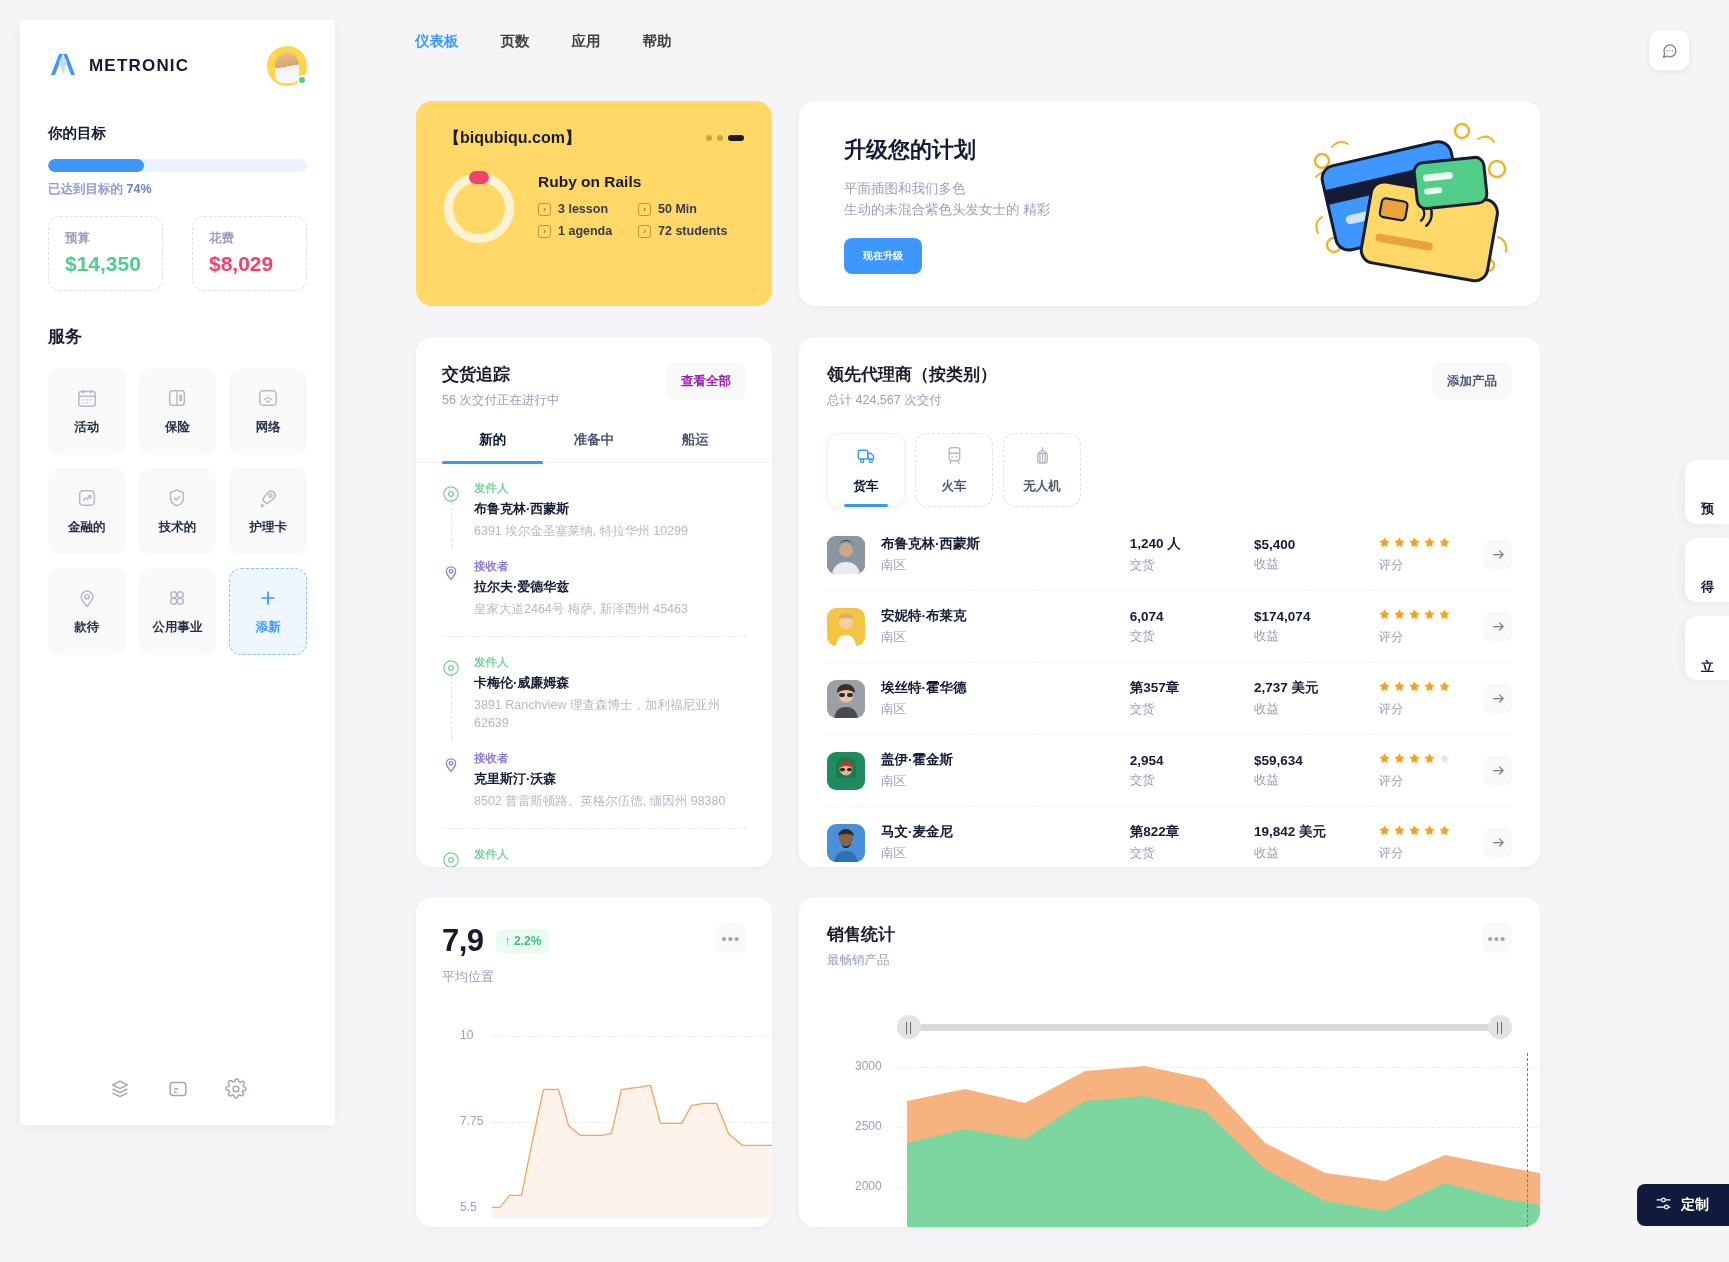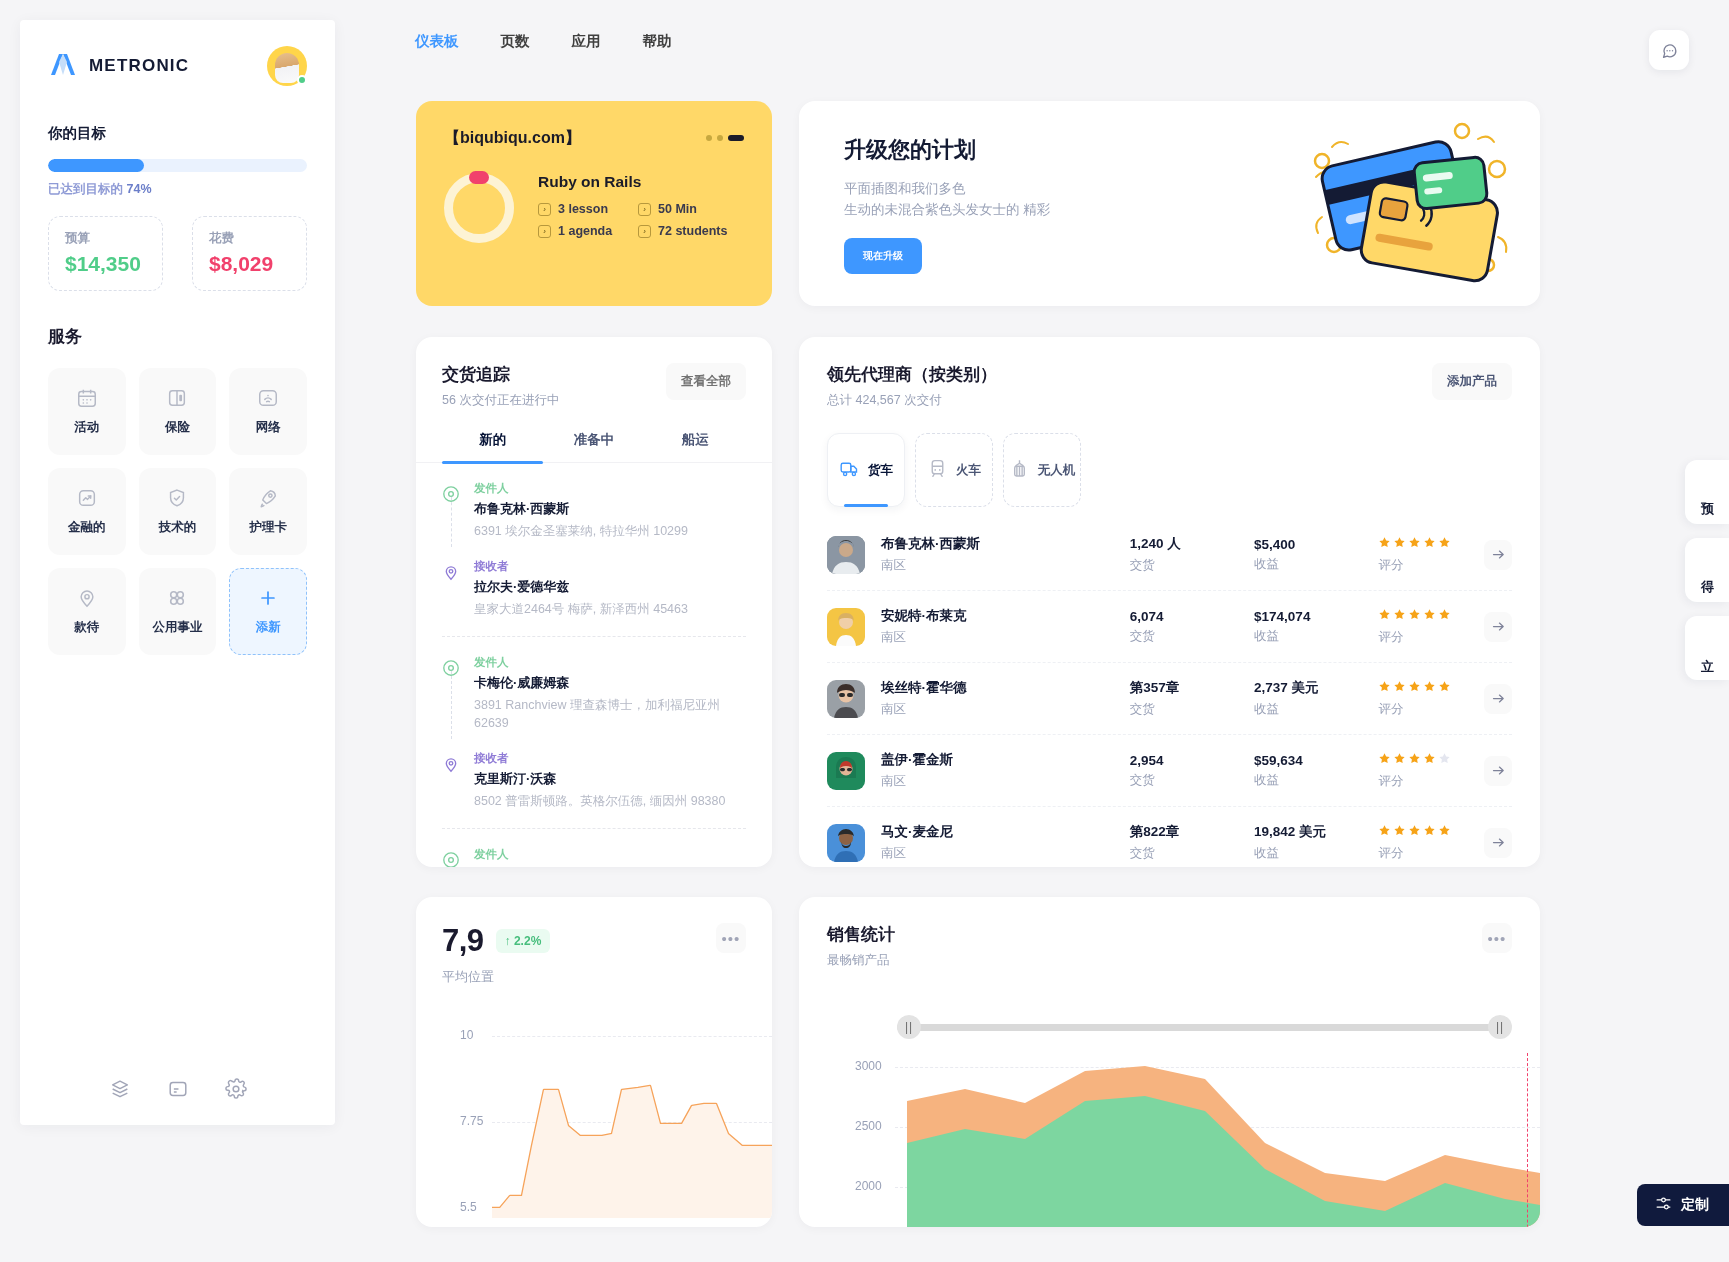--- a/index.html
+++ b/index.html
@@ -126,21 +126,21 @@
   
   .delivery-card {
     position: absolute; left: 416px; top: 337px; width: 356px; height: 530px;
     padding: 26px 0 0 0; overflow: hidden;
   }
   .dc-head { display: flex; justify-content: space-between; align-items: flex-start; padding: 0 26px; }
   .dc-title { font-size: 17px; font-weight: 700; }
   .dc-sub { margin-top: 6px; font-size: 12.5px; color: #99a1b7; }
   .dc-viewall {
     background: #f9f9f9; border: none; font-family: inherit; cursor: pointer;
-    font-size: 12.5px; font-weight: 600; color: #737373; padding: 10px 15px; border-radius: 8px;
+    font-size: 12.5px; font-weight: 600; color: #a21caf; padding: 10px 15px; border-radius: 8px;
   }
   .dc-tabs { margin-top: 22px; display: flex; padding: 0 26px; border-bottom: 1px solid #f1f1f4; }
   .dc-tab {
     flex: 1; text-align: center; font-size: 13.5px; font-weight: 600; color: #4b5675;
     padding-bottom: 13px; position: relative; cursor: pointer;
   }
   .dc-tab.active { color: #071437; font-weight: 700; }
   .dc-tab.active::after {
     content: ""; position: absolute; left: 0; right: 0; bottom: -1.5px; height: 3px;
     background: #3e97ff; border-radius: 2px;
@@ -168,21 +168,21 @@
   .ag-head { display: flex; justify-content: space-between; align-items: flex-start; }
   .ag-title { font-size: 17px; font-weight: 700; }
   .ag-sub { margin-top: 6px; font-size: 12.5px; color: #99a1b7; }
   .ag-addbtn {
     background: #f9f9f9; border: none; font-family: inherit; cursor: pointer;
     font-size: 12.5px; font-weight: 600; color: #4b5675; padding: 10px 15px; border-radius: 8px;
   }
   .cat-row { margin-top: 24px; display: flex; gap: 10px; }
   .cat {
     width: 78px; height: 74px; border-radius: 12px; border: 1px dashed #dbdfe9;
-    display: flex; flex-direction: row; align-items: center; justify-content: center; gap: 8px;
+    display: flex; flex-direction: column; align-items: center; justify-content: center; gap: 8px;
     position: relative; cursor: pointer; background: #fff;
   }
   .cat .cl { font-size: 12.5px; font-weight: 700; color: #4b5675; }
   .cat.active { border: 1px solid #eef0f4; box-shadow: 0 3px 9px rgba(20,30,60,.05); }
   .cat.active .cl { color: #071437; }
   .cat.active svg { color: #3e97ff; }
   .cat.active::after {
     content:""; position:absolute; left: 16px; right: 16px; bottom: -1px; height: 3px;
     background: #3e97ff; border-radius: 2px;
   }

